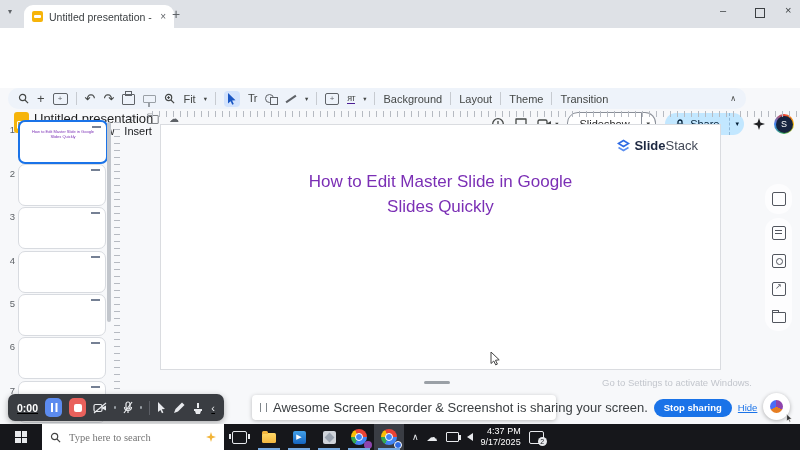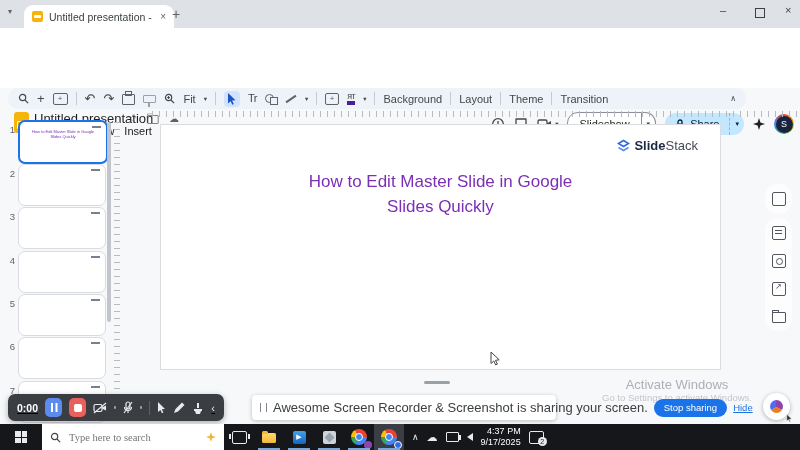--- a/index.html
+++ b/index.html
@@ -80,21 +80,21 @@
   .prn{width:11px;height:9px;border:1.2px solid #5f6368;border-radius:1px;position:relative;margin-top:2px;}
   .prn:before{content:"";position:absolute;left:2px;top:-4px;width:5px;height:3px;border:1.2px solid #5f6368;}
   .roller{width:11px;height:6px;border:1.2px solid #9aa0a6;border-radius:1px;position:relative;}
   .roller:after{content:"";position:absolute;left:4px;top:6px;width:1.4px;height:5px;background:#9aa0a6;}
   .shp{width:12px;height:10px;position:relative;}
   .shp:before{content:"";position:absolute;left:0;top:0;width:7px;height:7px;border:1.2px solid #5f6368;border-radius:50%;}
   .shp:after{content:"";position:absolute;left:5px;top:3px;width:6px;height:6px;border:1.2px solid #5f6368;background:#eef3fa;}
   .lin{width:12px;height:2px;background:#5f6368;transform:rotate(-35deg);}
   .imgplus{width:12px;height:10px;border:1.2px solid #5f6368;border-radius:2px;font-size:8px;
     display:flex;align-items:center;justify-content:center;color:#5f6368;}
-  .phld{font-size:9px;border-bottom:4px solid #4c1d95;letter-spacing:-0.5px;}
+  .phld{font-size:9px;border-bottom:1px solid #4c1d95;letter-spacing:-0.5px;}
 
   
   .ruler-h{left:152px;top:111px;width:646px;height:6px;
     background:repeating-linear-gradient(to right,#b6bac1 0 1px,transparent 1px 7px);}
   .ruler-v{left:114px;top:122px;width:6px;height:268px;
     background:repeating-linear-gradient(to bottom,#b6bac1 0 1px,transparent 1px 7px);}
   .thumb{left:18px;width:86px;height:40px;background:#fff;border:1px solid #d8dbe0;border-radius:7px;position:absolute;}
   .thumb.sel{border:2px solid #1a73e8;}
   .t-num{left:5px;width:10px;font-size:9.5px;color:#5f6368;text-align:right;position:absolute;}
   .t-logo{position:absolute;right:5px;top:4px;width:9px;height:2px;background:#3b4a66;opacity:.7;}
@@ -126,21 +126,21 @@
   .btn-pause{width:19px;height:19px;border-radius:5px;background:#5c8bef;position:relative;}
   .btn-pause:after{content:"";position:absolute;left:6px;top:5px;width:2.2px;height:9px;background:#fff;box-shadow:4.5px 0 0 #fff;}
   .btn-stop{width:19px;height:19px;border-radius:5px;background:#e9615c;position:relative;}
   .btn-stop:after{content:"";position:absolute;left:5.5px;top:5.5px;width:8px;height:8px;border-radius:2px;background:#fff;}
   .rec-div{width:1px;height:14px;background:#5c5f66;}
   .dot{width:2.5px;height:2.5px;border-radius:50%;background:#9aa0a6;}
   .sharebar{left:252px;top:395px;width:304px;height:25px;background:#fff;border-radius:4px;
     display:flex;align-items:center;gap:6px;padding:0 8px;box-sizing:border-box;box-shadow:0 1px 4px rgba(0,0,0,.25);}
   .pausesym{width:5px;height:9px;border-left:1.6px solid #80868b;border-right:1.6px solid #80868b;flex:none;}
   .share-msg{font-size:13px;color:#3c4043;white-space:nowrap;}
-  .stopshare{height:18px;background:#1a73e8;color:#fff;border-radius:9px;font-size:9.5px;font-weight:normal;
+  .stopshare{height:18px;background:#1a73e8;color:#fff;border-radius:9px;font-size:9.5px;font-weight:bold;
     display:flex;align-items:center;padding:0 10px;white-space:nowrap;}
   .hide-link{font-size:9.5px;color:#1a73e8;text-decoration:underline;}
   .bubble{left:763px;top:393px;width:27px;height:27px;border-radius:50%;background:#fff;
     box-shadow:0 1px 4px rgba(0,0,0,.3);display:flex;align-items:center;justify-content:center;}
   .bubble-core{width:13px;height:13px;border-radius:50%;
     background:conic-gradient(#8e44ad 0 120deg,#e67e22 120deg 240deg,#4a6cf7 240deg 360deg);}
 
   
   .taskbar{left:0;top:424px;width:800px;height:26px;background:#16171b;display:flex;align-items:stretch;}
   .tb-start{width:42px;display:flex;align-items:center;justify-content:center;}
@@ -409,21 +409,20 @@
     <span class="sp-ico"></span>
   </div>
   <div class="sidepanel-chip" style="top:218px;">
     <span class="sp-ico lines"></span>
     <span class="sp-ico gear"></span>
     <span class="sp-ico arrow"></span>
     <span class="sp-folder"></span>
   </div>
 
   <div class="abs watermark">
-    <div class="wm1">Activate Windows</div>
     <div class="wm2">Go to Settings to activate Windows.</div>
   </div>
 
   <div class="abs recbar" style="z-index:5;text-decoration:underline;">
     <span class="rec-time">0:00</span>
     <span class="btn-pause"></span>
     <span class="btn-stop"></span>
     <span>
       <svg width="14" height="12" viewBox="0 0 14 12">
           <rect x="1" y="2.5" width="8" height="7" rx="1.5" fill="none" stroke="#e8eaed" stroke-width="1.2"></rect>

